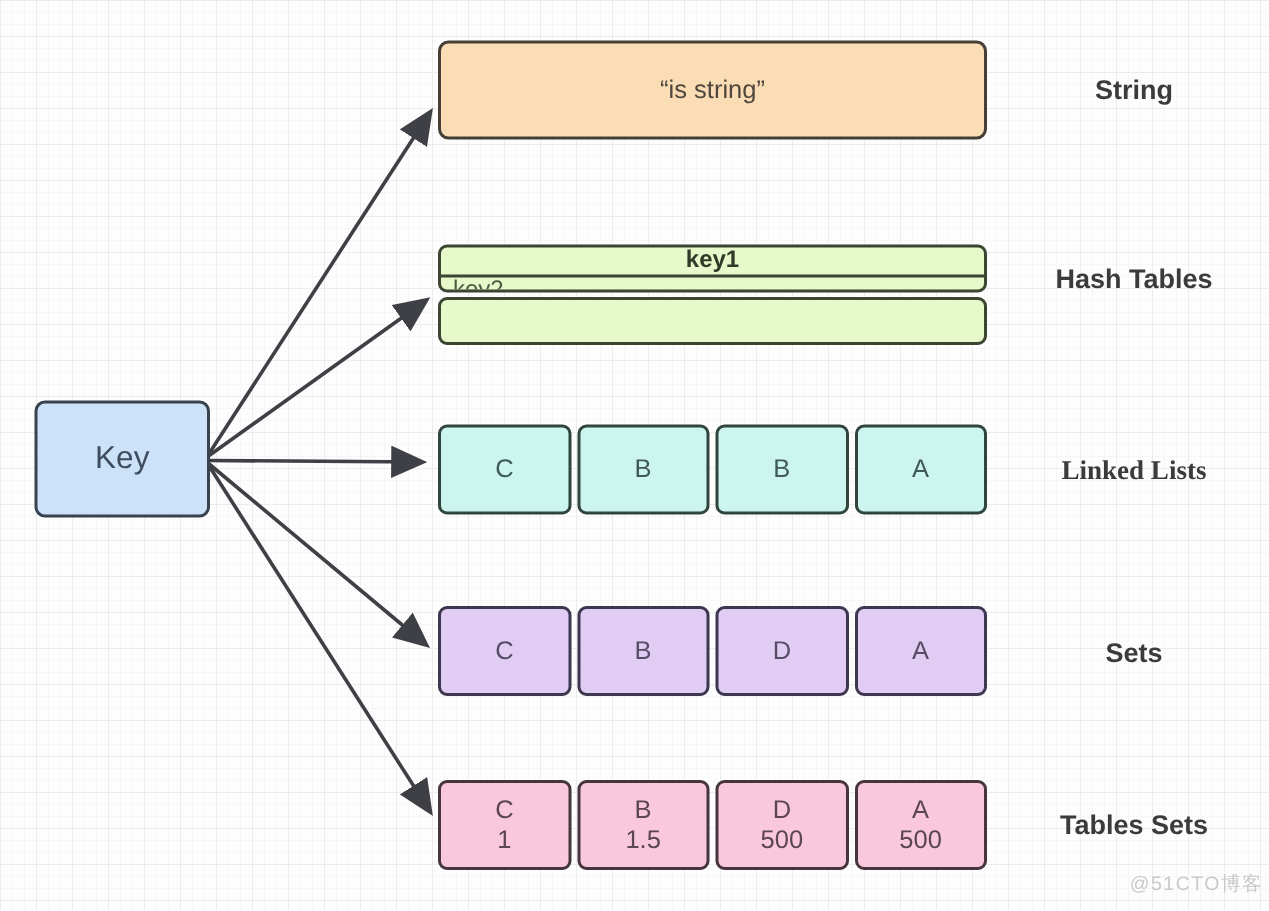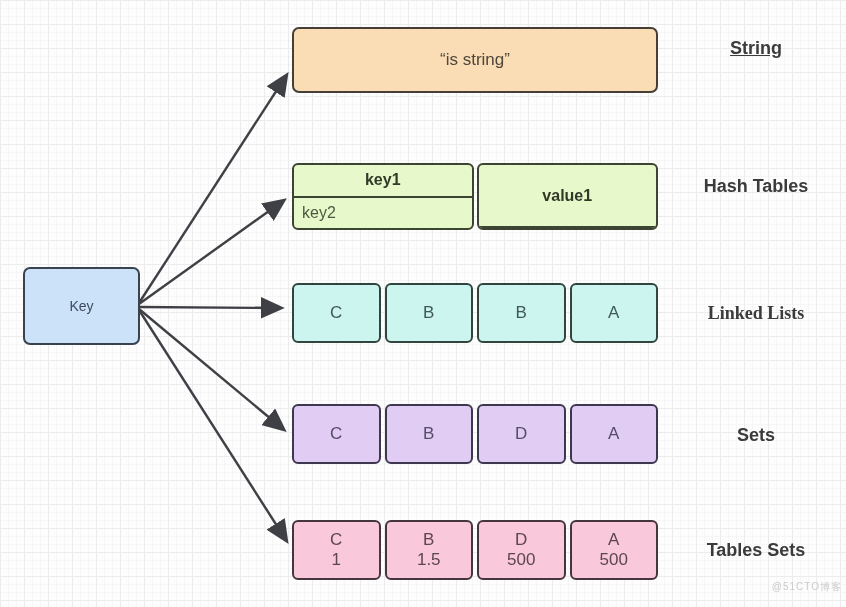--- a/index.html
+++ b/index.html
@@ -14,52 +14,52 @@
       linear-gradient(90deg, #ececec 1px, transparent 1px),
       linear-gradient(#f6f6f6 1px, transparent 1px),
       linear-gradient(90deg, #f6f6f6 1px, transparent 1px);
     background-size:24px 24px,24px 24px,8px 8px,8px 8px;
   }
   .arrows{position:absolute;left:0;top:0;width:846px;height:607px;z-index:1;}
   .node{position:absolute;z-index:2;box-sizing:border-box;border-radius:7px;
         display:flex;align-items:center;justify-content:center;}
   .key-node{left:23px;top:267px;width:117px;height:78px;
     background:#cbe2f8;border:2.5px solid #39434f;
-    color:#3e4c5e;font-size:14px;}
+    color:#3e4c5e;font-size:21px;}
   .string-box{left:292px;top:27px;width:366px;height:66px;
     background:#fadcb5;border:2.5px solid #453f36;
     color:#4f463c;font-size:17px;}
   .hash-table{position:absolute;left:292px;top:163px;width:366px;height:67px;z-index:2;
-    display:flex;gap:3px;}
+    display:flex;gap:3px;flex-direction:column;}
   .hash-col{flex:1;box-sizing:border-box;border:2.5px solid #3b4531;border-radius:6px;
     background:#e7f8ca;display:flex;flex-direction:column;overflow:hidden;}
   .hash-head{flex:1;display:flex;align-items:center;justify-content:center;
     font-weight:bold;font-size:16px;color:#313a28;border-bottom:2.5px solid #3b4531;}
   .hash-body{flex:1;display:flex;align-items:center;justify-content:flex-start;
     padding-left:8px;font-size:16px;color:#4d5a42;}
   .cell-row{position:absolute;left:292px;width:366px;height:60px;z-index:2;
     display:flex;gap:4px;}
   .cell{flex:1;box-sizing:border-box;border-radius:6px;
     display:flex;flex-direction:column;align-items:center;justify-content:center;
     font-size:17px;line-height:20px;}
   .linked-row{top:283px;}
   .linked-row .cell{background:#cdf5ef;border:2.5px solid #31453f;color:#3f5a54;}
   .sets-row{top:404px;}
   .sets-row .cell{background:#e1cdf3;border:2.5px solid #3d3750;color:#564c66;}
   .sorted-row{top:520px;}
   .sorted-row .cell{background:#f9c8db;border:2.5px solid #46353e;color:#5c4650;}
   .type-label{position:absolute;left:670px;width:172px;height:24px;z-index:2;
     text-align:center;font-weight:bold;font-size:18px;line-height:24px;color:#3b3b3b;}
-  .lbl-string{top:36px;text-decoration:underline;}
+  .lbl-string{top:48px;}
   .lbl-hash{top:174px;}
   .lbl-linked{top:301px;font-family:Liberation Serif, serif;}
   .lbl-sets{top:423px;}
   .lbl-sorted{top:538px;}
   .watermark{position:absolute;right:4px;top:580px;z-index:3;
-    font-size:10px;color:#c9c9c9;letter-spacing:1px;}
+    font-size:13px;color:#c9c9c9;letter-spacing:1px;}
 </style>
 </head>
 <body>
 
 <div class="canvas">
 
   <svg class="arrows" viewBox="0 0 846 607" xmlns="http://www.w3.org/2000/svg">
     <defs>
       <marker id="ah" markerWidth="10" markerHeight="9" refX="8" refY="4.5" orient="auto">
         <path d="M0,0 L10,4.5 L0,9 z" fill="#3f4045"></path>
@@ -79,21 +79,20 @@
   <div class="node string-box">
     <span>“is string”</span>
   </div>
 
   <div class="hash-table">
     <div class="hash-col">
       <div class="hash-head">key1</div>
       <div class="hash-body">key2</div>
     </div>
     <div class="hash-col">
-      <div class="hash-head">value1</div>
     </div>
   </div>
 
   <div class="cell-row linked-row">
     <div class="cell">C</div>
     <div class="cell">B</div>
     <div class="cell">B</div>
     <div class="cell">A</div>
   </div>
 

